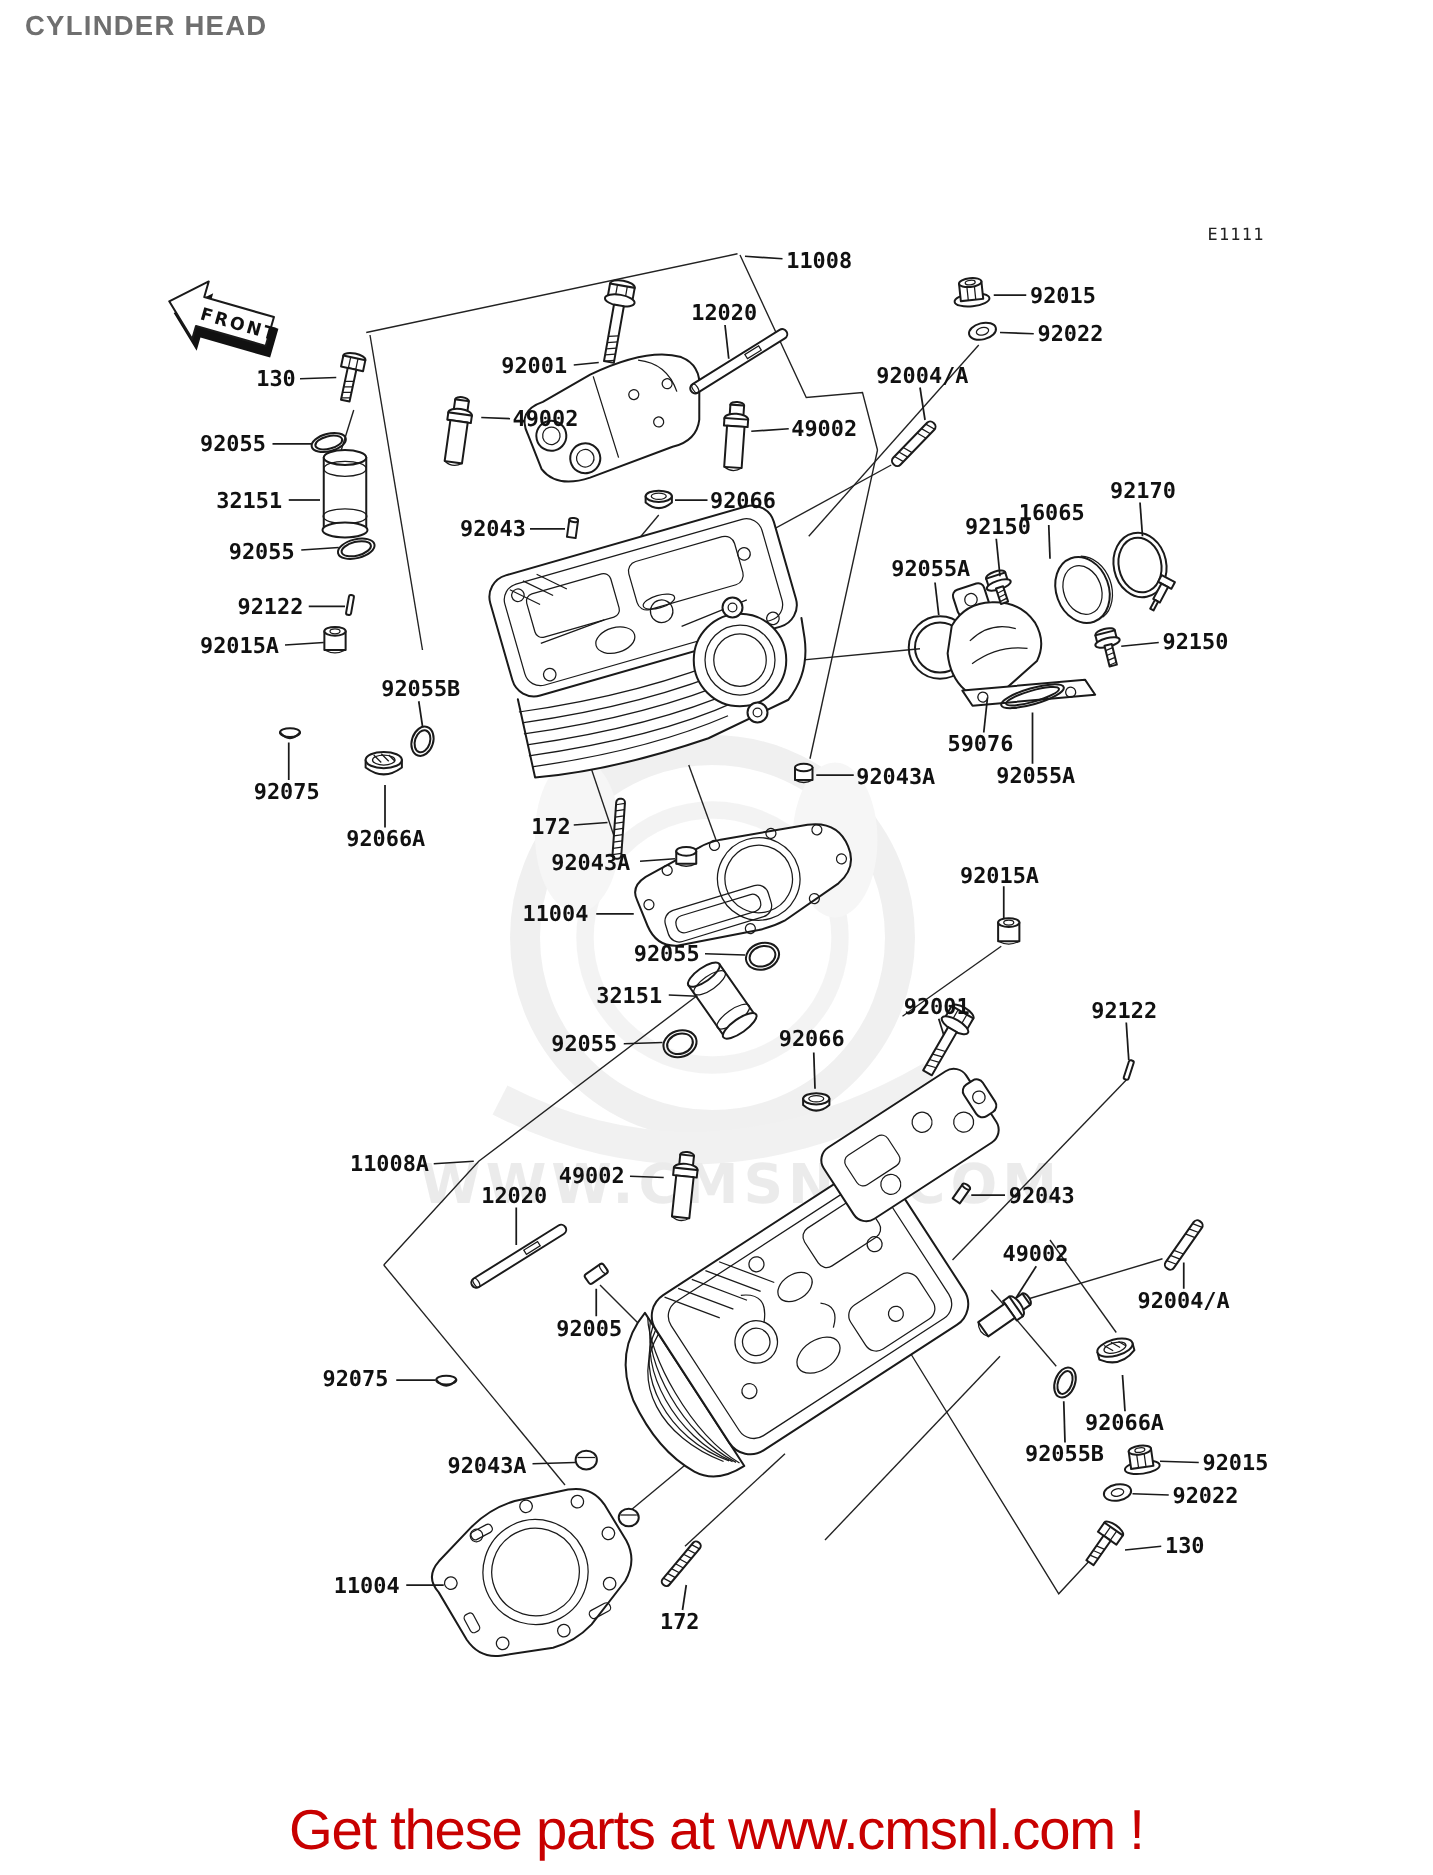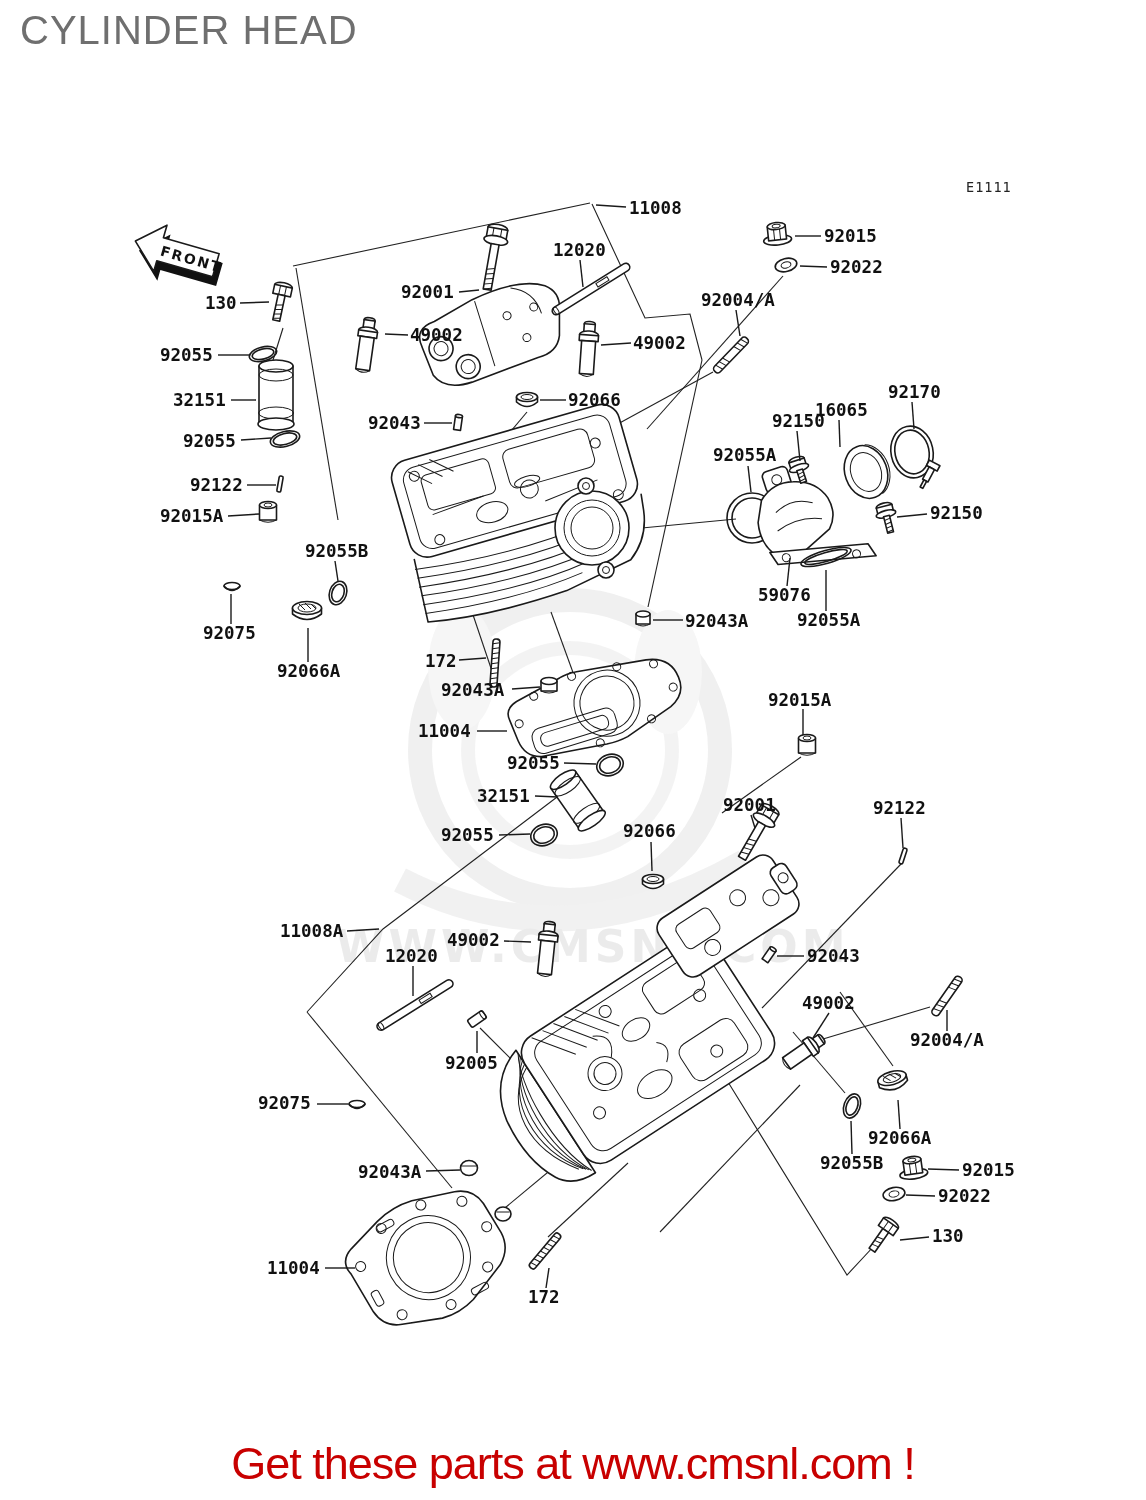--- a/index.html
+++ b/index.html
@@ -1,19 +1,19 @@
 <!DOCTYPE html>
 <html><head>
 <meta charset="utf-8">
 <style>
   html,body{margin:0;padding:0;background:#fff;}
   #page{position:relative;width:1146px;height:1500px;background:#ffffff;overflow:hidden;
         font-family:"Liberation Sans",sans-serif;}
-  #page-title{position:absolute;left:20px;top:8px;font-size:40px;letter-spacing:1px;
-        color:#6f6f6f;font-weight:400;}
+  #page-title{position:absolute;left:20px;top:8px;font-size:22px;letter-spacing:1px;
+        color:#6f6f6f;font-weight:700;}
   #banner{position:absolute;left:0;top:1438px;width:100%;text-align:center;
         font-size:45px;color:#c80000;letter-spacing:-1px;white-space:nowrap;}
   #diagram-svg{position:absolute;left:0;top:0;}
   .ln{fill:none;stroke:#1a1a1a;stroke-width:1.6;stroke-linejoin:round;stroke-linecap:round;}
   .fw{fill:#ffffff;stroke:#1a1a1a;stroke-width:1.6;stroke-linejoin:round;stroke-linecap:round;}
   .thin{fill:none;stroke:#1a1a1a;stroke-width:1;}
   .cline{fill:none;stroke:#222;stroke-width:1.1;}
   .leader{stroke:#1a1a1a;stroke-width:1.4;}
   .part-label{font-family:"DejaVu Sans Mono",monospace;font-weight:bold;font-size:17.5px;fill:#111;}
   .code-label{font-family:"DejaVu Sans Mono",monospace;font-size:13.5px;letter-spacing:1px;fill:#222;}

